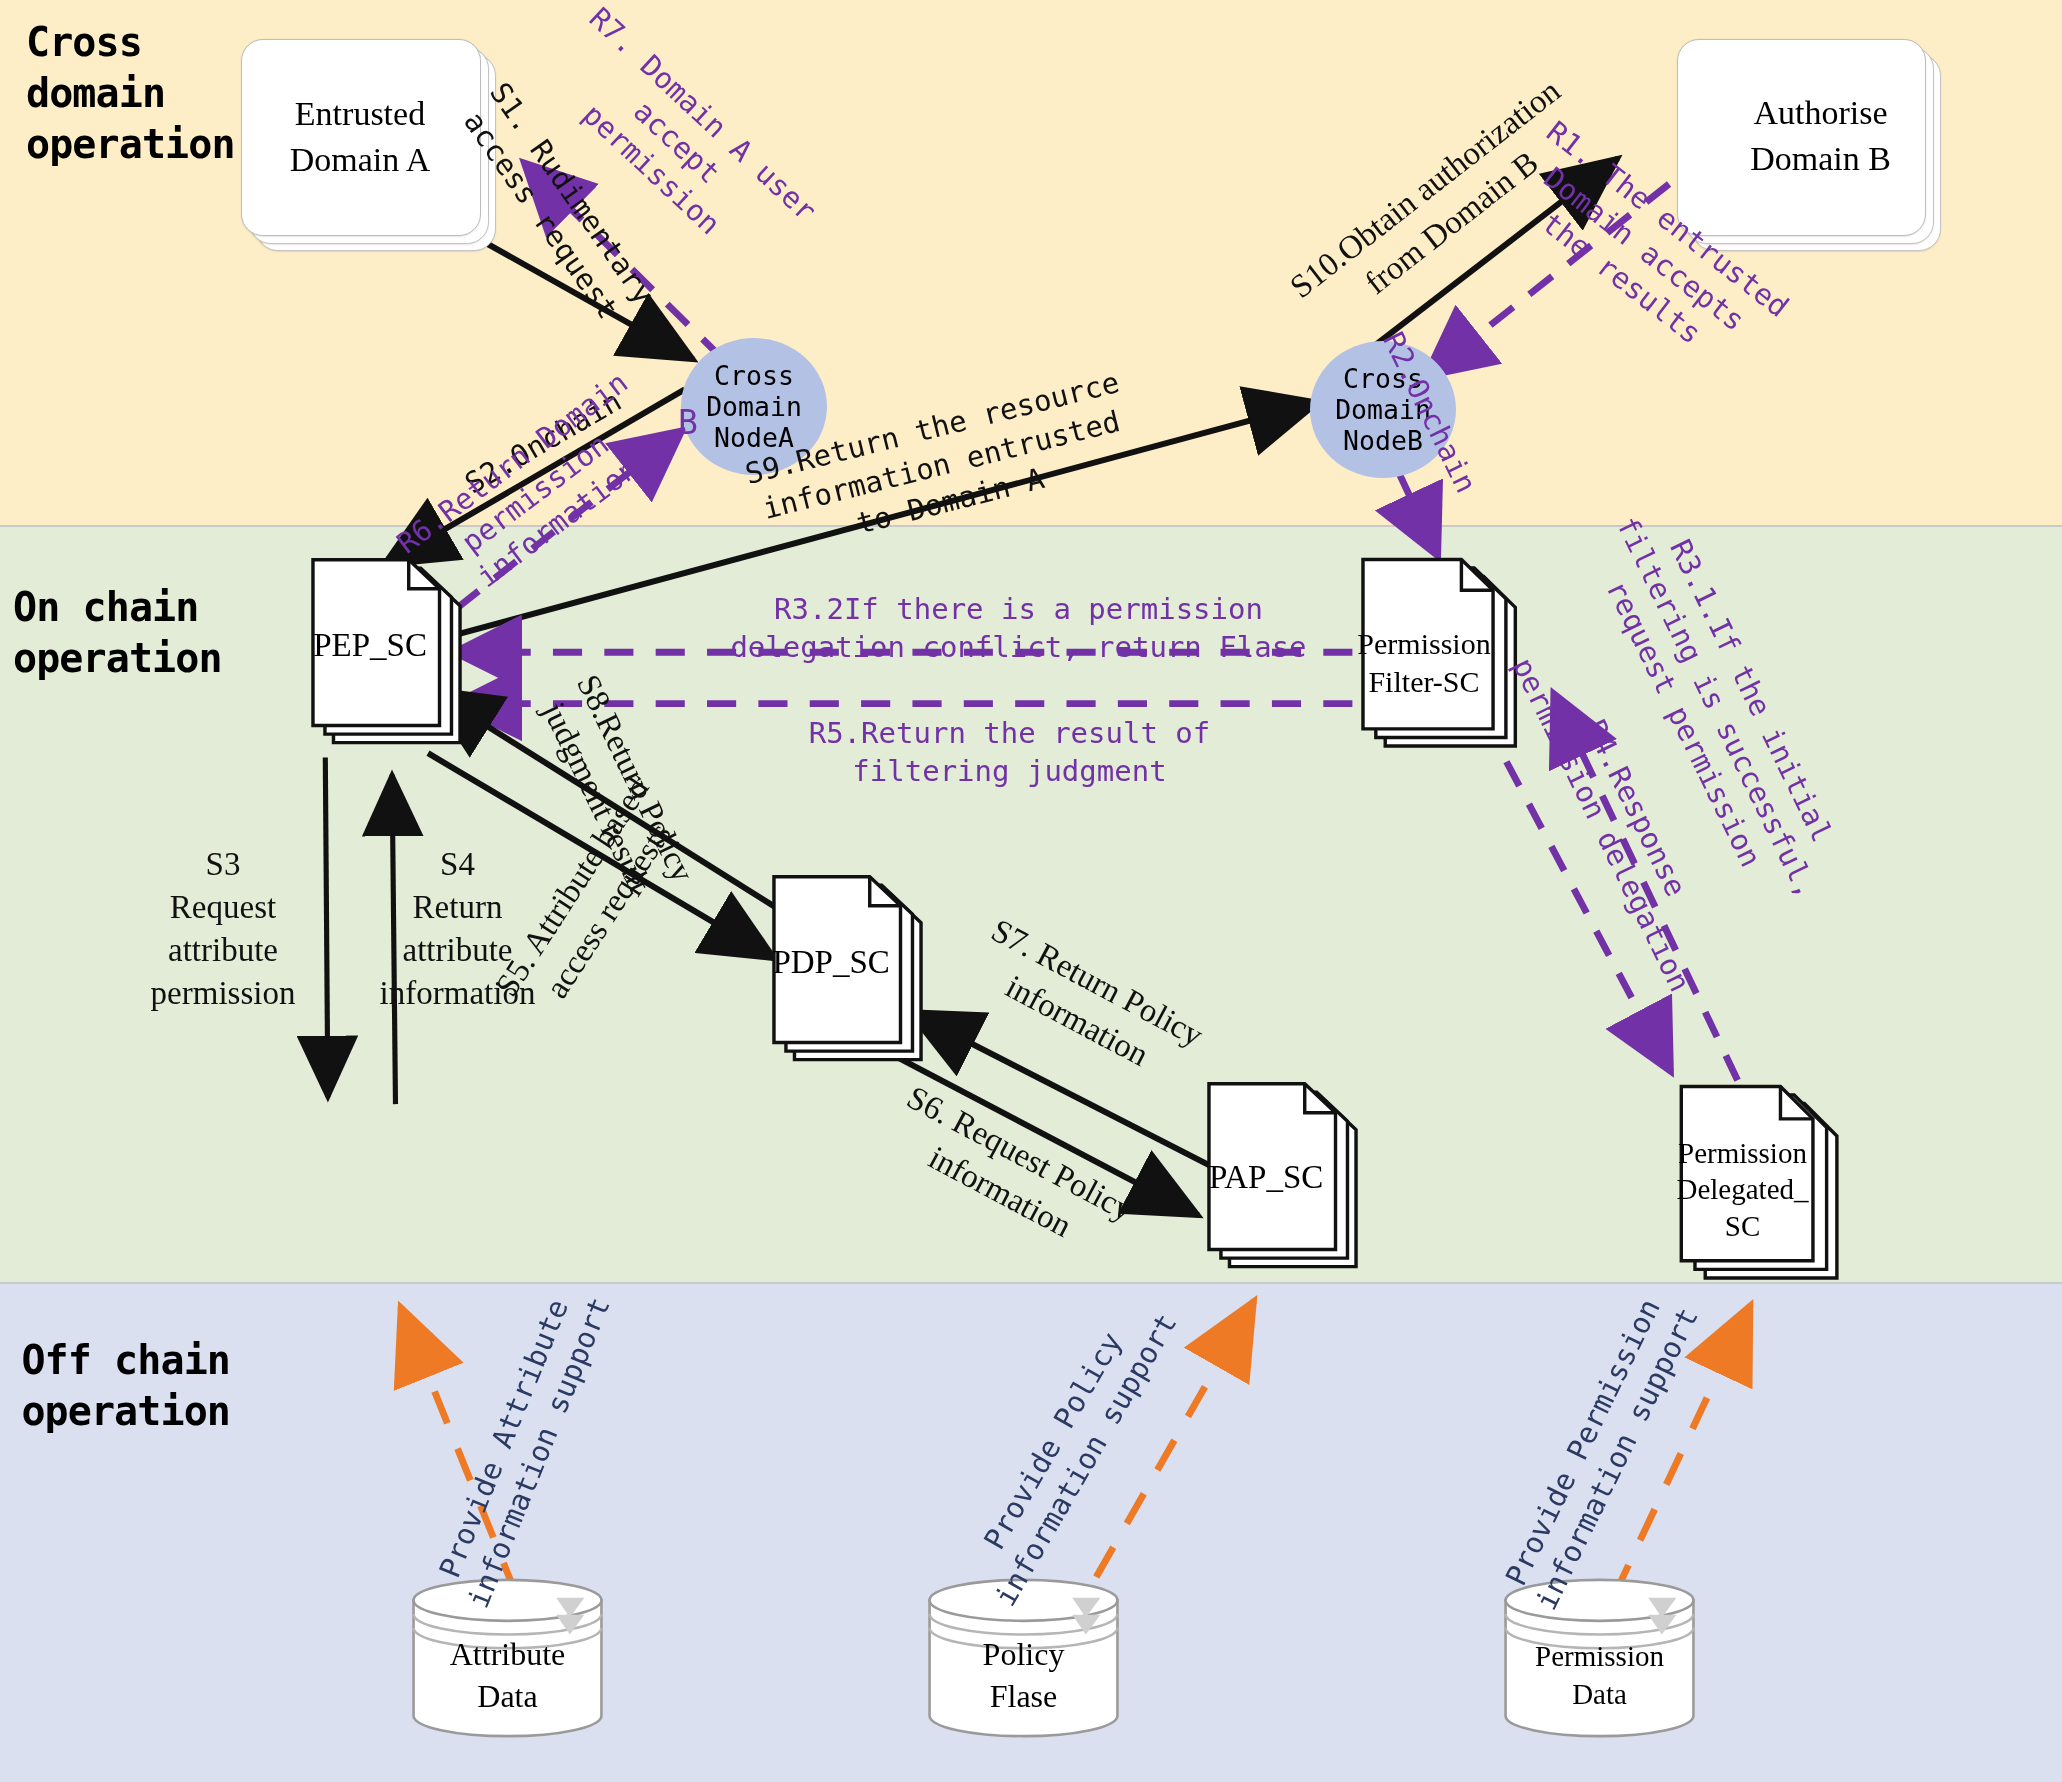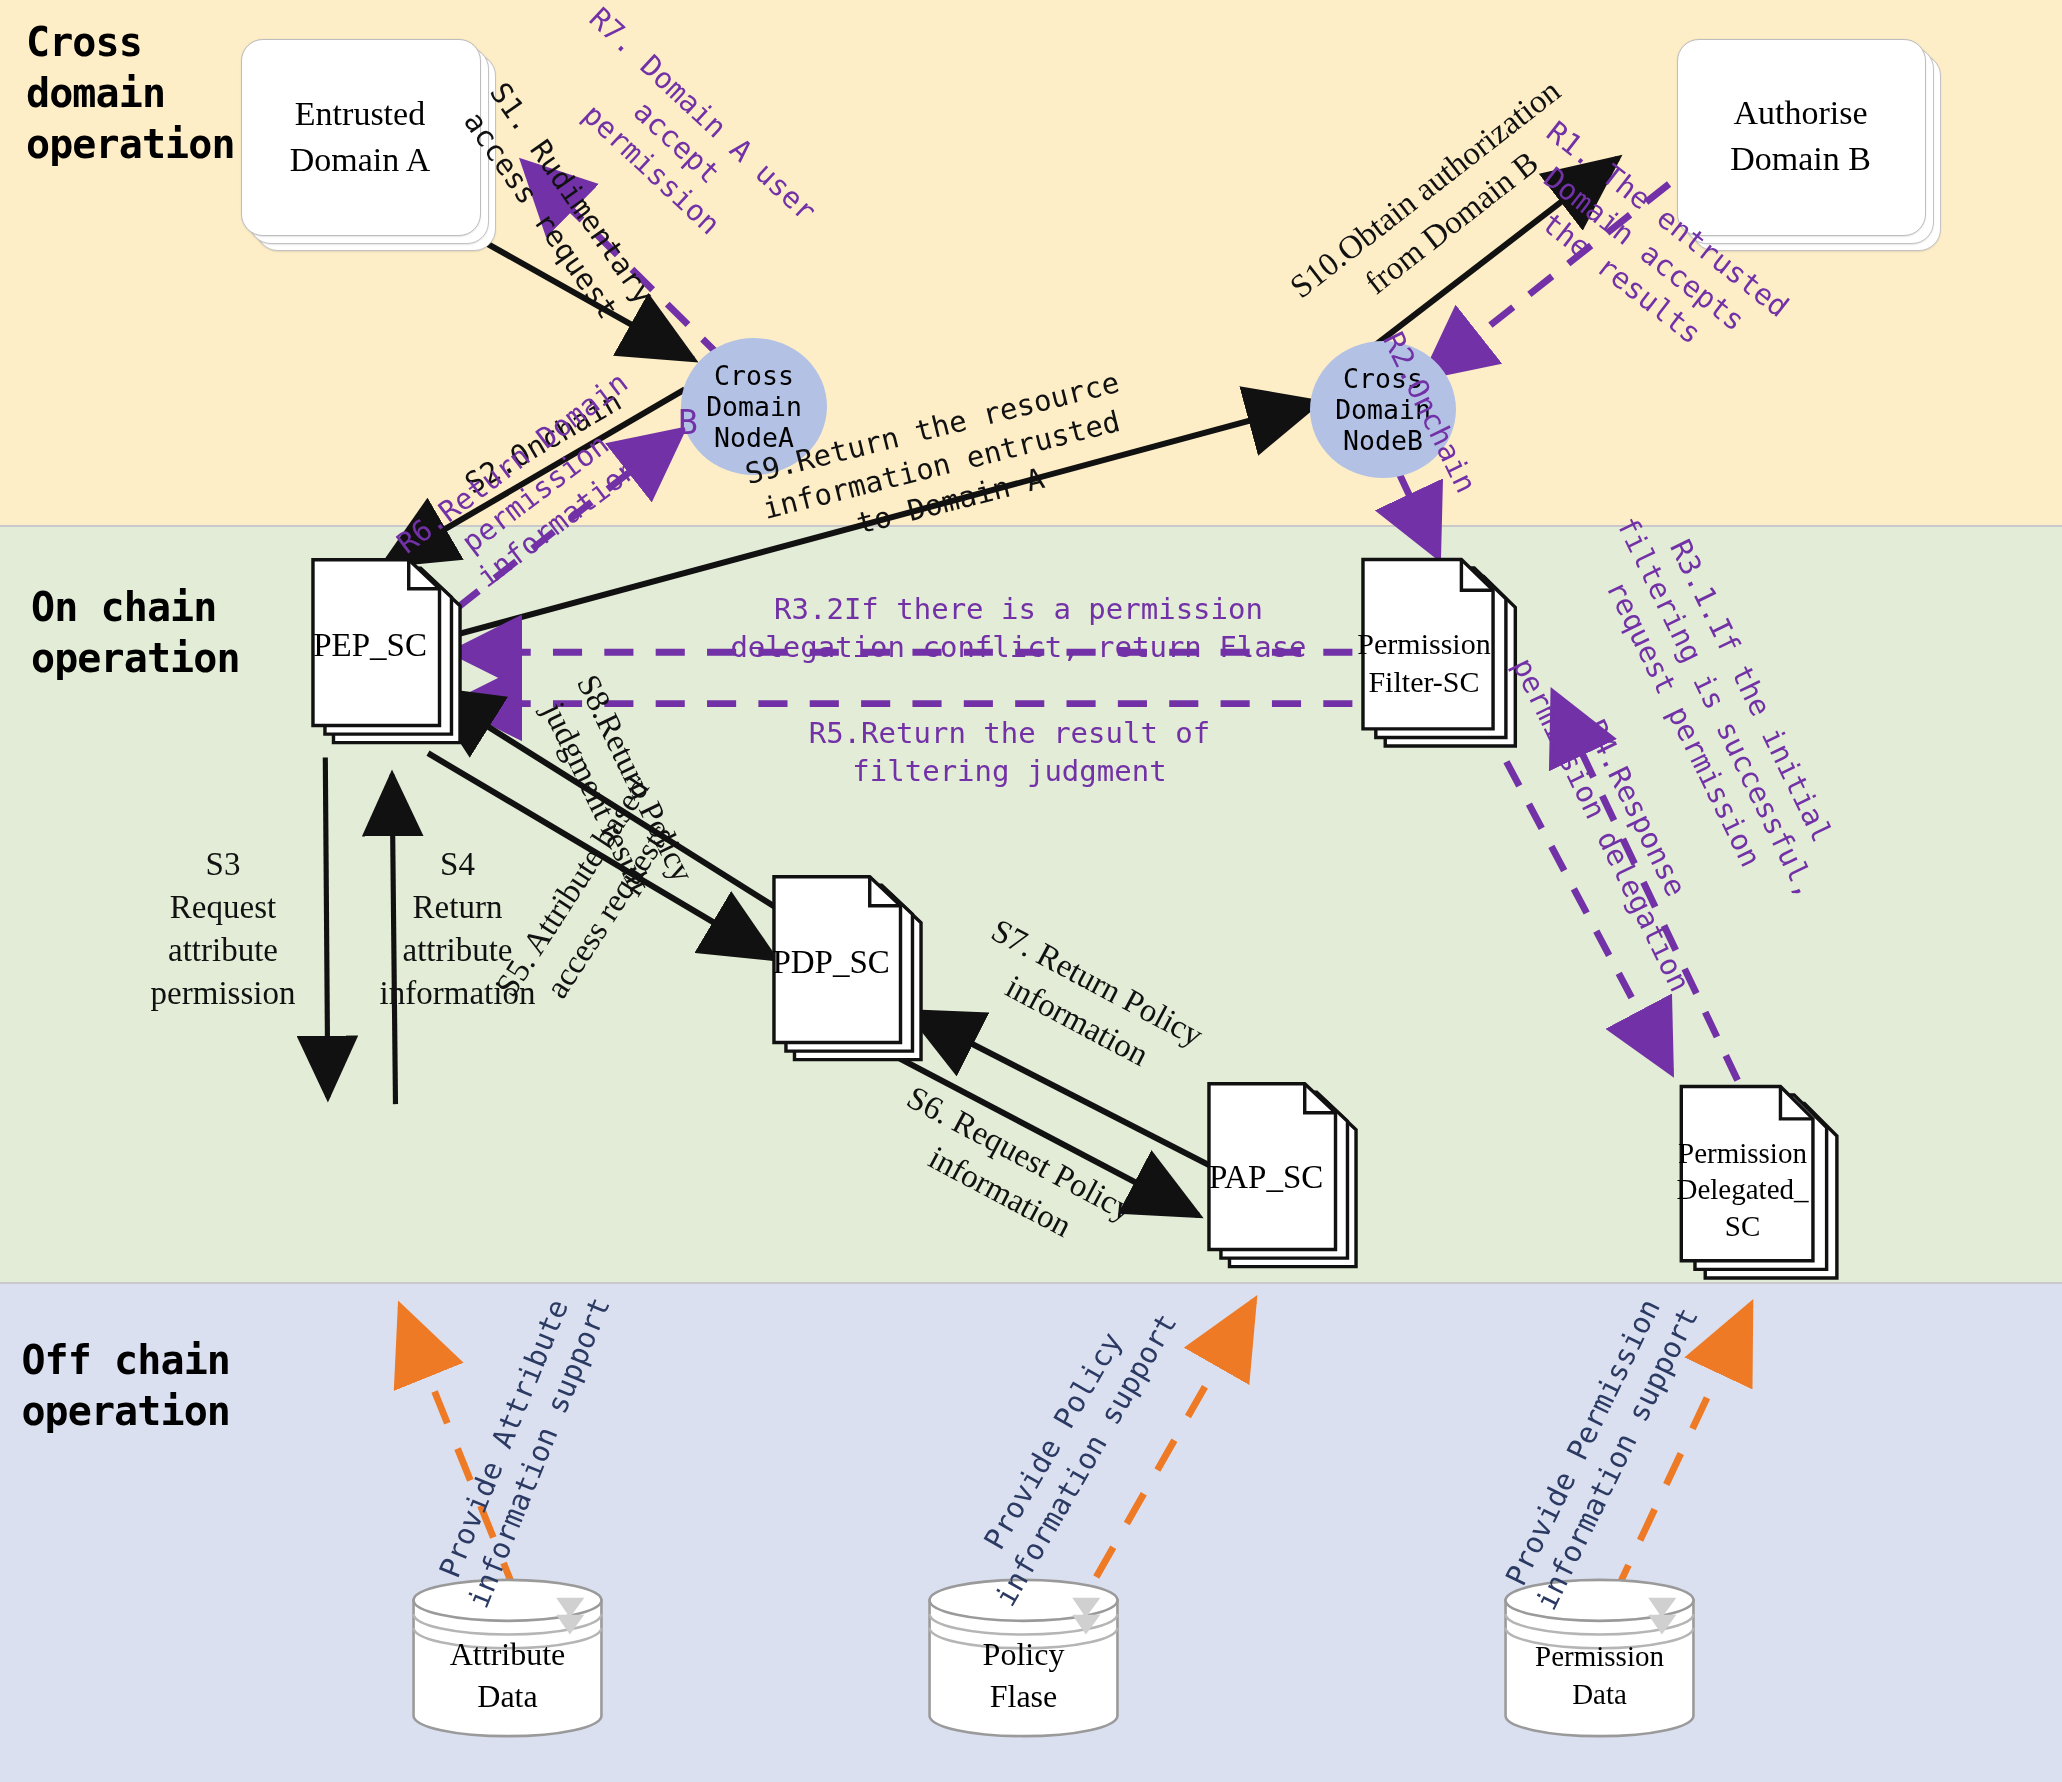--- a/index.html
+++ b/index.html
@@ -77,21 +77,21 @@
 
   <div class="band" id="band-cross"></div>
   <div class="band" id="band-on"></div>
   <div class="band" id="band-off"></div>
   <div class="band-sep" style="top:525px"></div>
   <div class="band-sep" style="top:1282px"></div>
 
   <div class="zone-label" style="left:26px;top:17px;">Cross
 domain
 operation</div>
-  <div class="zone-label" style="left:31px;top:582px;">On chain
+  <div class="zone-label" style="left:13px;top:582px;">On chain
 operation</div>
   <div class="zone-label" style="left:21.4px;top:1335px;">Off chain
 operation</div>
 
   <svg class="overlay" viewBox="0 0 2409 2082" width="2062" height="1782">
     <defs>
       <marker id="ab" markerWidth="14" markerHeight="12" refX="12" refY="6" orient="auto" markerUnits="strokeWidth">
         <path d="M0,0 L13,6 L0,12 z" fill="#111"></path>
       </marker>
       <marker id="ap" markerWidth="12" markerHeight="11" refX="10" refY="5.5" orient="auto" markerUnits="strokeWidth">
@@ -148,21 +148,21 @@
     <div class="sheet s2" style="width:238px;height:195px;"></div>
     <div class="sheet s1" style="width:238px;height:195px;"></div>
     <div class="txt" style="width:238px;height:195px;">Entrusted
 Domain A</div>
   </div>
 
   <div class="card" style="left:1657px;top:39px;width:265px;height:214px;">
     <div class="sheet s3" style="width:247px;height:195px;"></div>
     <div class="sheet s2" style="width:247px;height:195px;"></div>
     <div class="sheet s1" style="width:247px;height:195px;"></div>
-    <div class="txt" style="width:247px;height:194px;">Authorise
+    <div class="txt" style="width:247px;height:194px;padding-left:20px;">Authorise
 Domain B</div>
   </div>
 
   <div class="ellipse" style="left:681px;top:338px;width:146px;height:137px;">Cross
 Domain
 NodeA</div>
 
   <div class="ellipse" style="left:1310px;top:341px;width:146px;height:137px;">Cross
 Domain
 NodeB</div>

